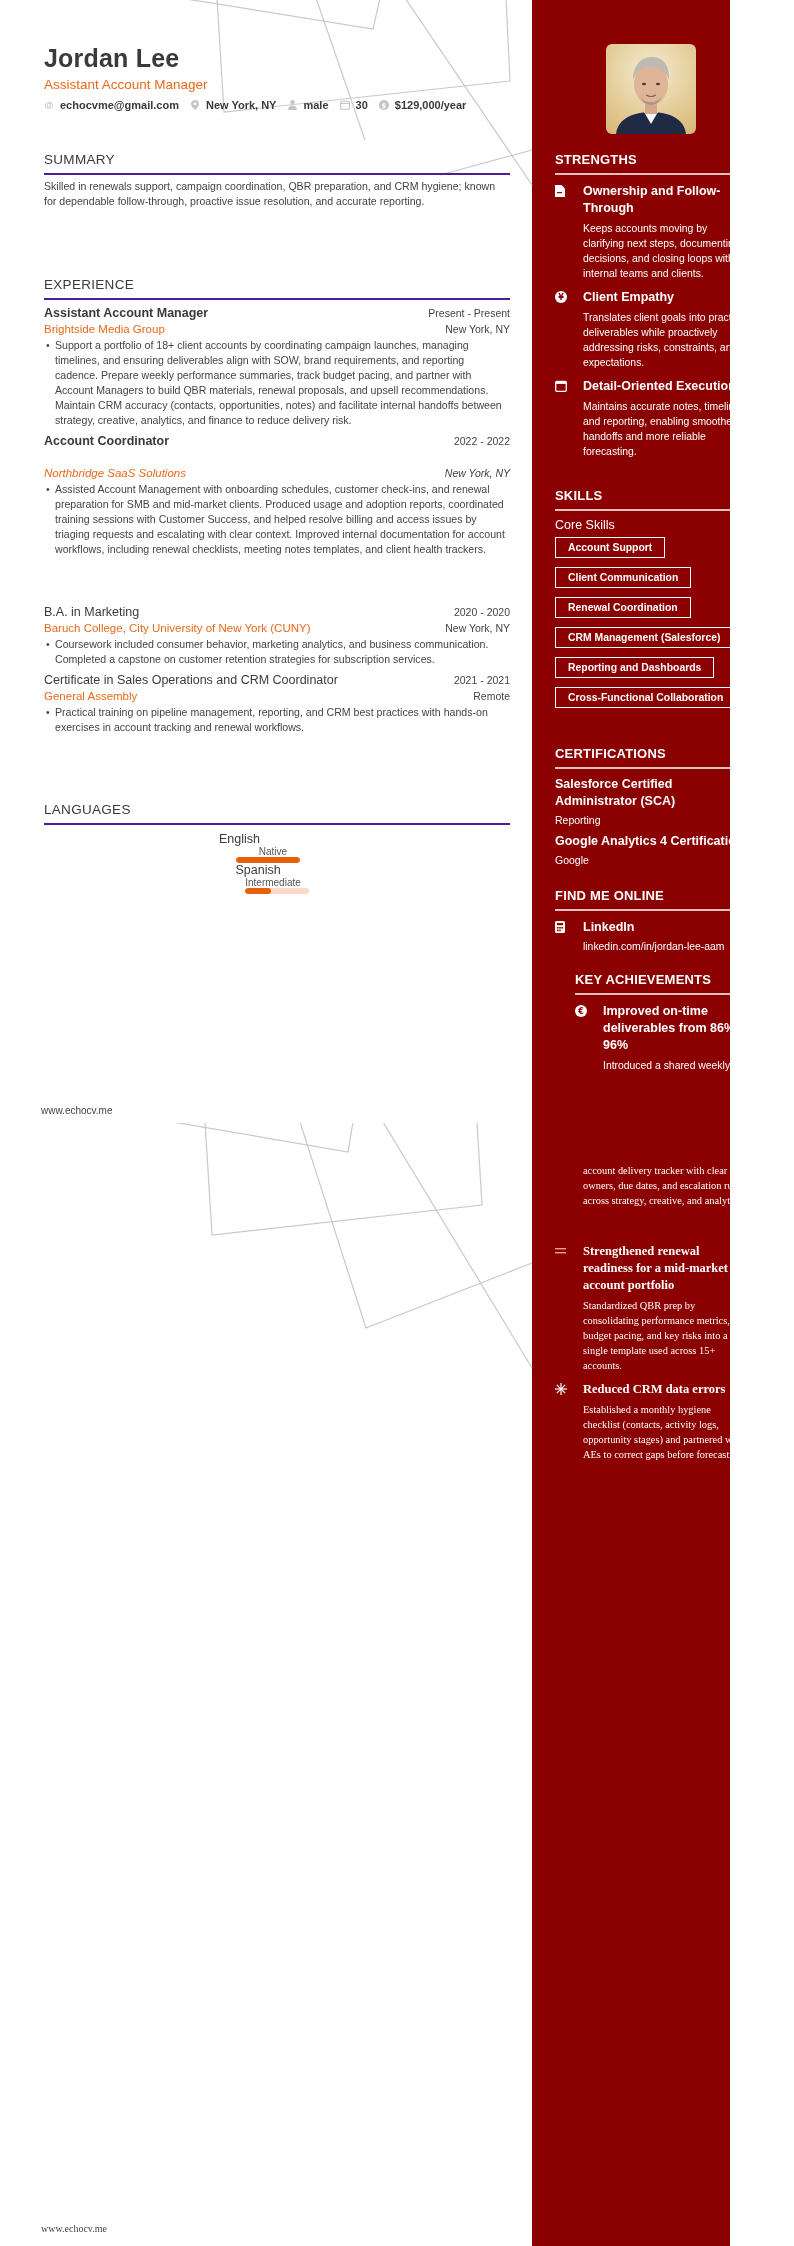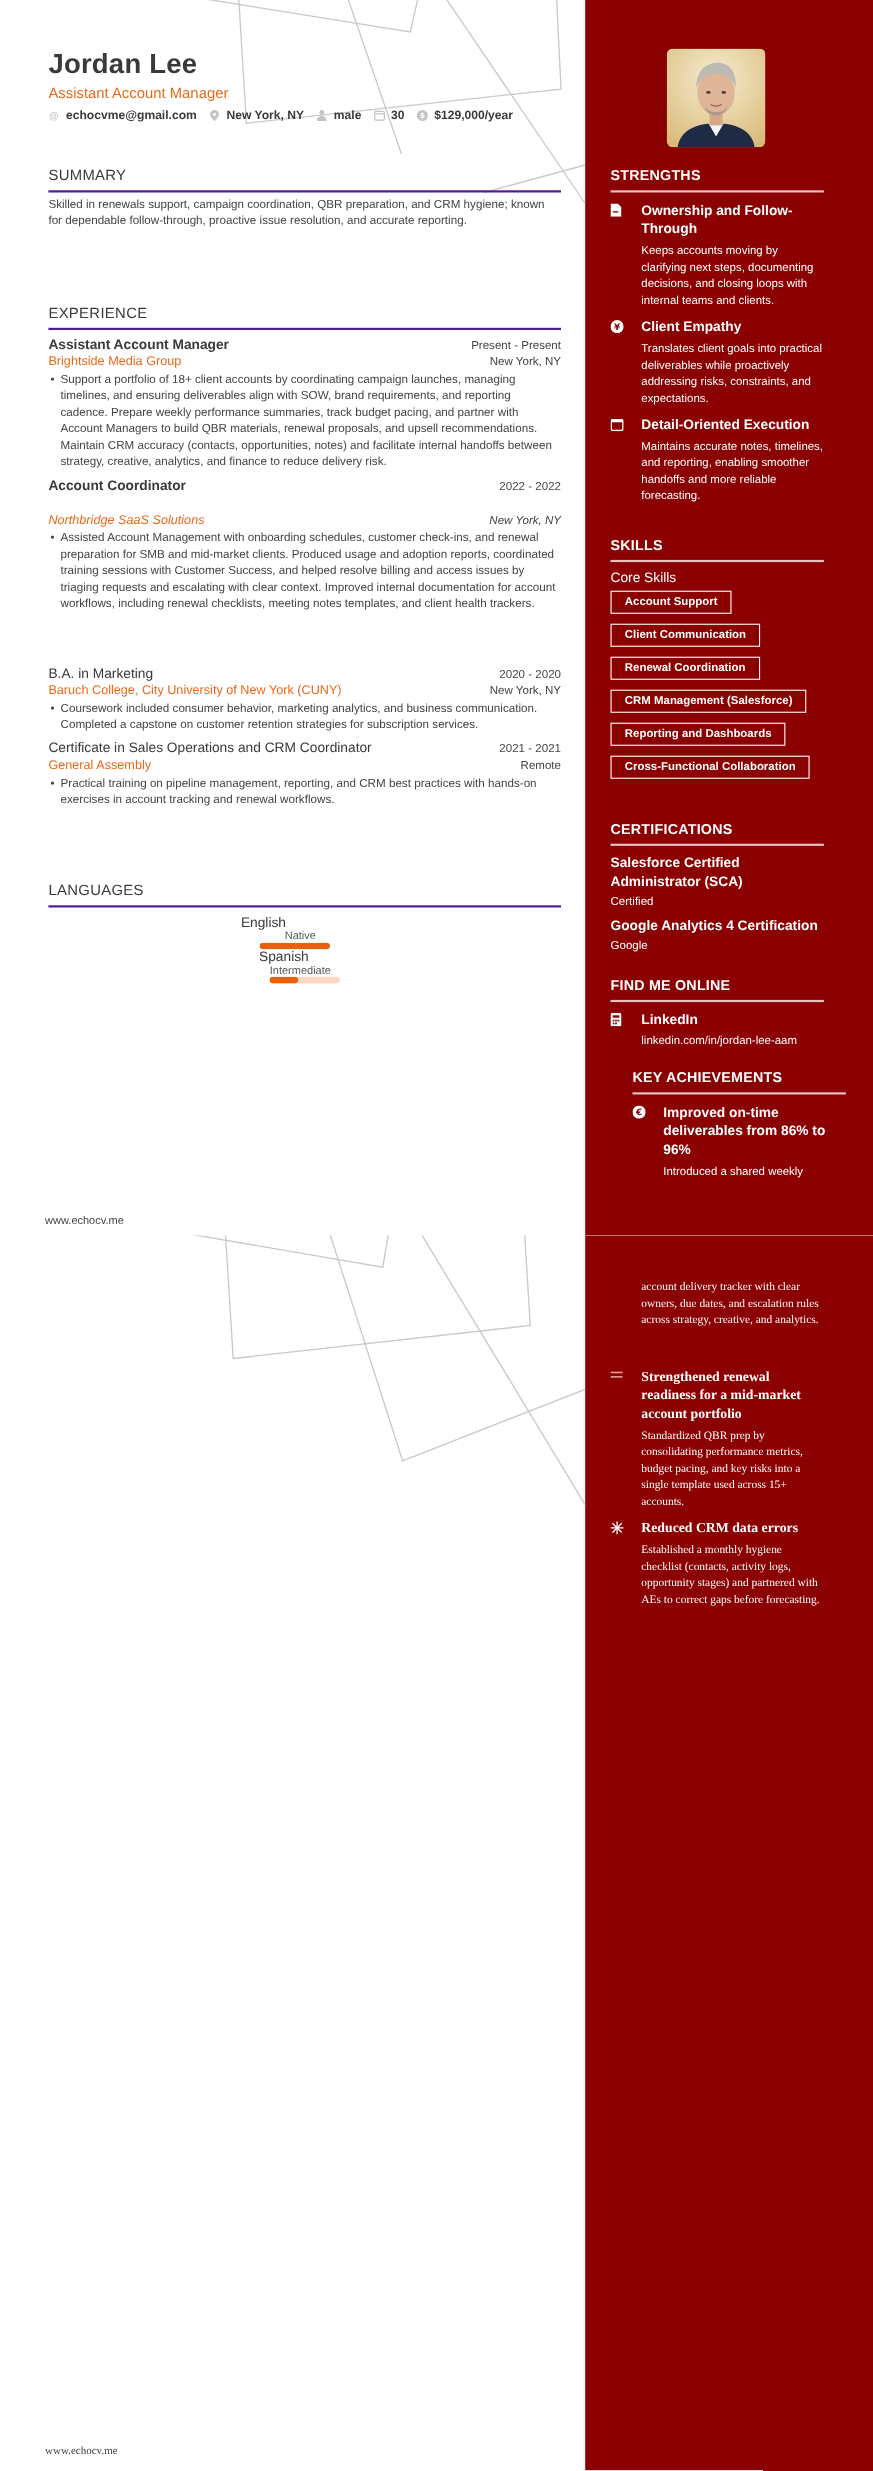--- a/index.html
+++ b/index.html
@@ -1,19 +1,19 @@
 <!DOCTYPE html>
 <html><head>
 <meta charset="utf-8">
 <style>
   * { box-sizing: border-box; margin: 0; padding: 0; }
   html, body { width: 794px; height: 2246px; background: #ffffff; overflow: hidden; }
   body { font-family: "Liberation Sans", "DejaVu Sans", sans-serif; color: #333; position: relative; }
 
-  .page { position: absolute; left: 0; width: 794px; height: 1123px; overflow: hidden; background: #fff; }
+  .page { position: absolute; left: 0; width: 730px; height: 1123px; overflow: hidden; background: #fff; }
   .page1 { top: 0; }
   .page2 { top: 1123px; font-family: Liberation Serif, serif; }
 
   .sidebar-bg { position: absolute; left: 532px; top: 0; width: 262px; height: 1123px; background: #8b0000; }
   .deco { position: absolute; left: 0; top: 0; width: 794px; height: 340px; pointer-events: none; }
 
   .main { position: absolute; left: 44px; width: 466px; }
   .side { position: absolute; left: 555px; width: 194px; color: #fff; }
 
   .name { font-size: 25px; font-weight: bold; color: #3a3a3a; letter-spacing: 0.2px; }
@@ -278,21 +278,21 @@
       <span class="chip">CRM Management (Salesforce)</span>
       <span class="chip">Reporting and Dashboards</span>
       <span class="chip">Cross-Functional Collaboration</span>
     </div>
   </div>
 
   <div class="side" style="top:746px;">
     <div class="s-title">CERTIFICATIONS</div>
     <div>
       <div class="cert-name">Salesforce Certified Administrator (SCA)</div>
-      <div class="cert-org">Certified</div>
+      <div class="cert-org">Reporting</div>
     </div>
     <div>
       <div class="cert-name">Google Analytics 4 Certification</div>
       <div class="cert-org">Google</div>
     </div>
   </div>
 
   <div class="side" style="top:888px;">
     <div class="s-title">FIND ME ONLINE</div>
     <div class="s-item">

